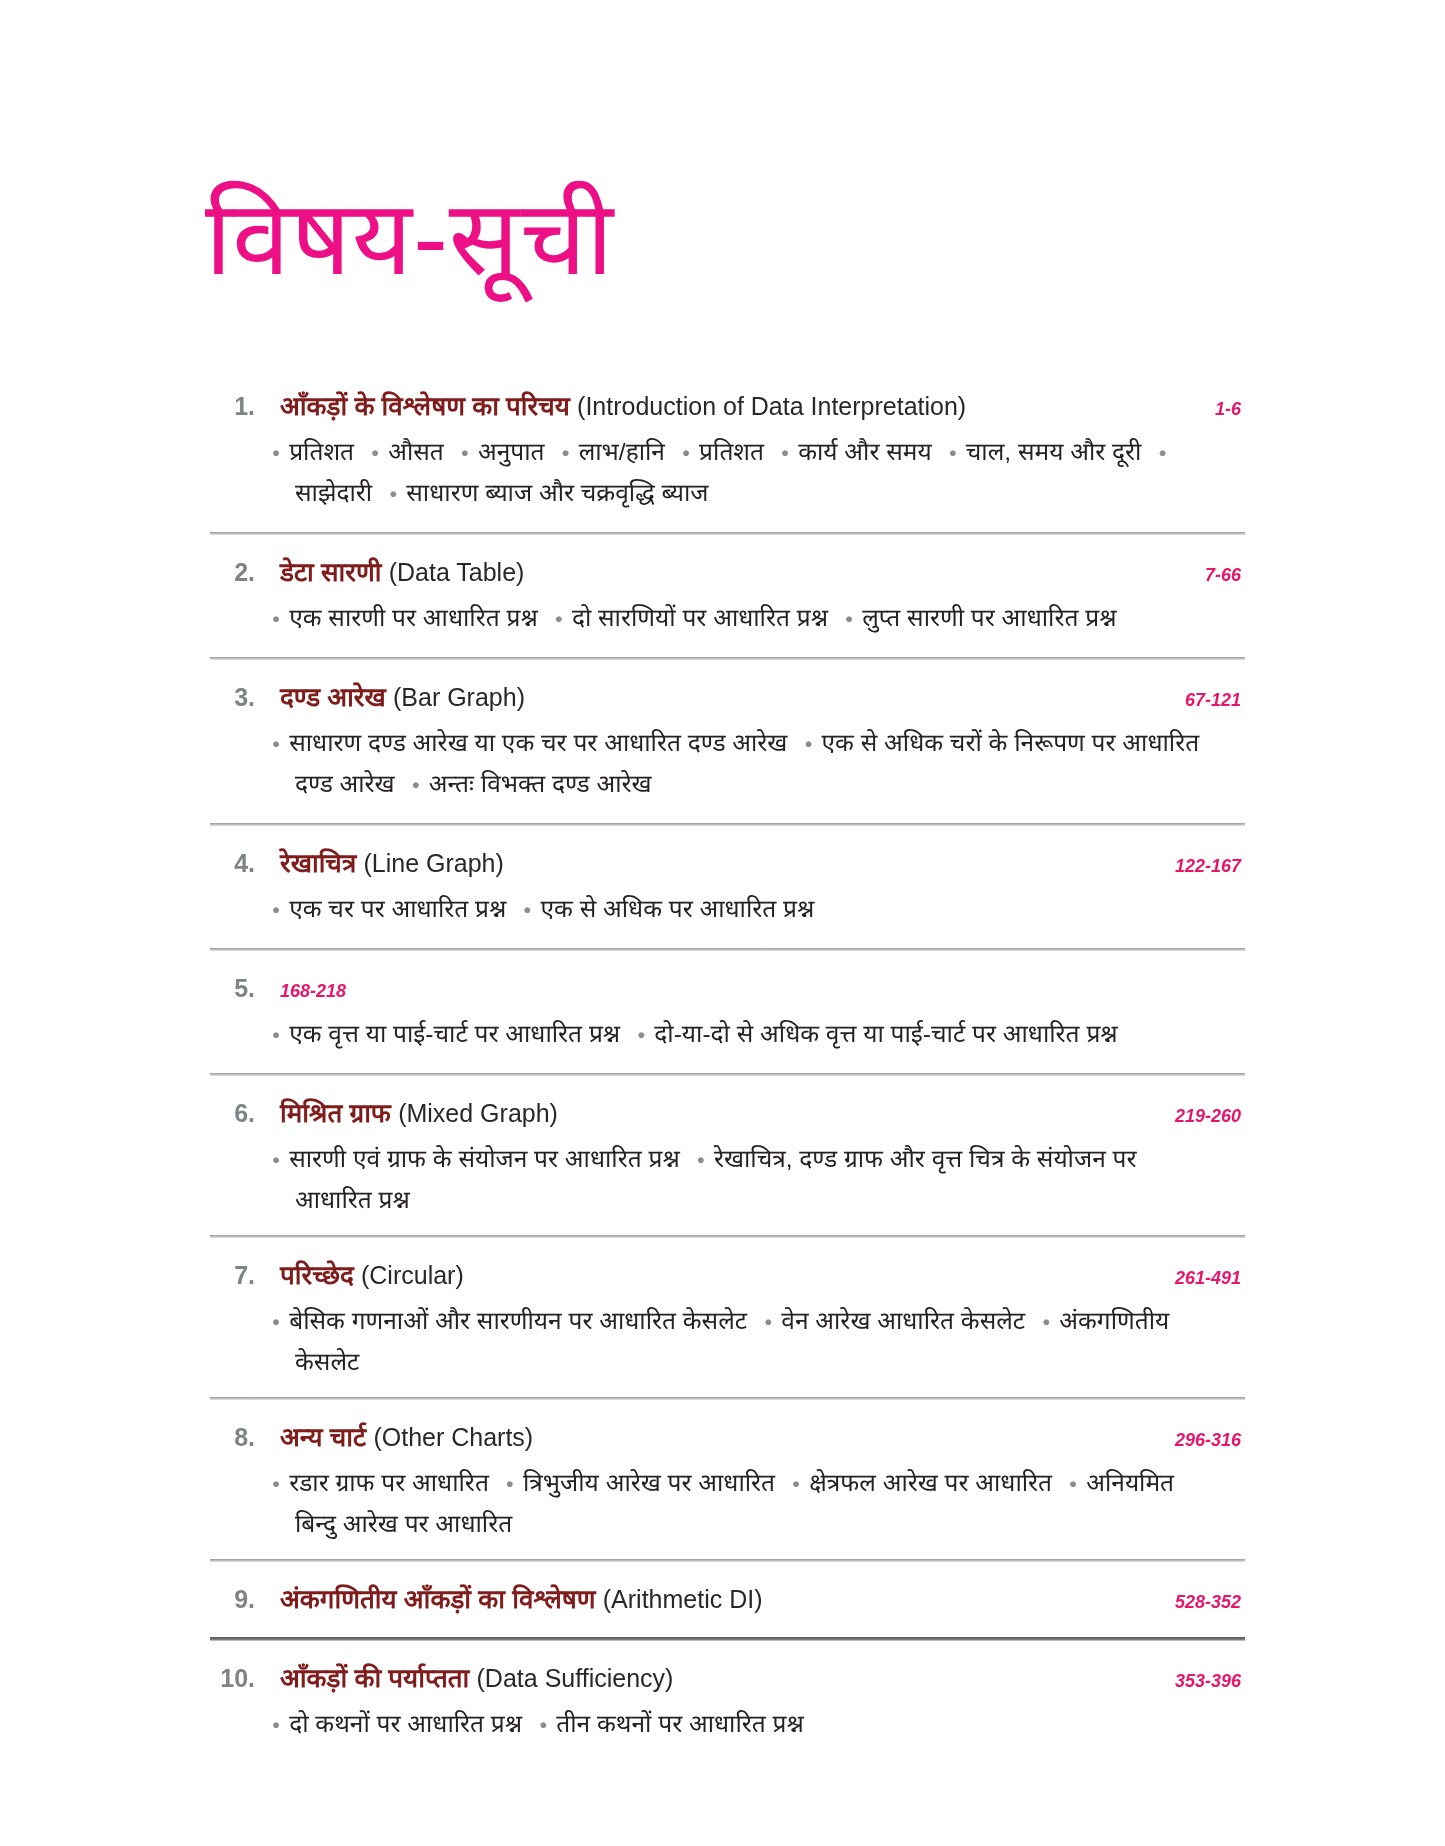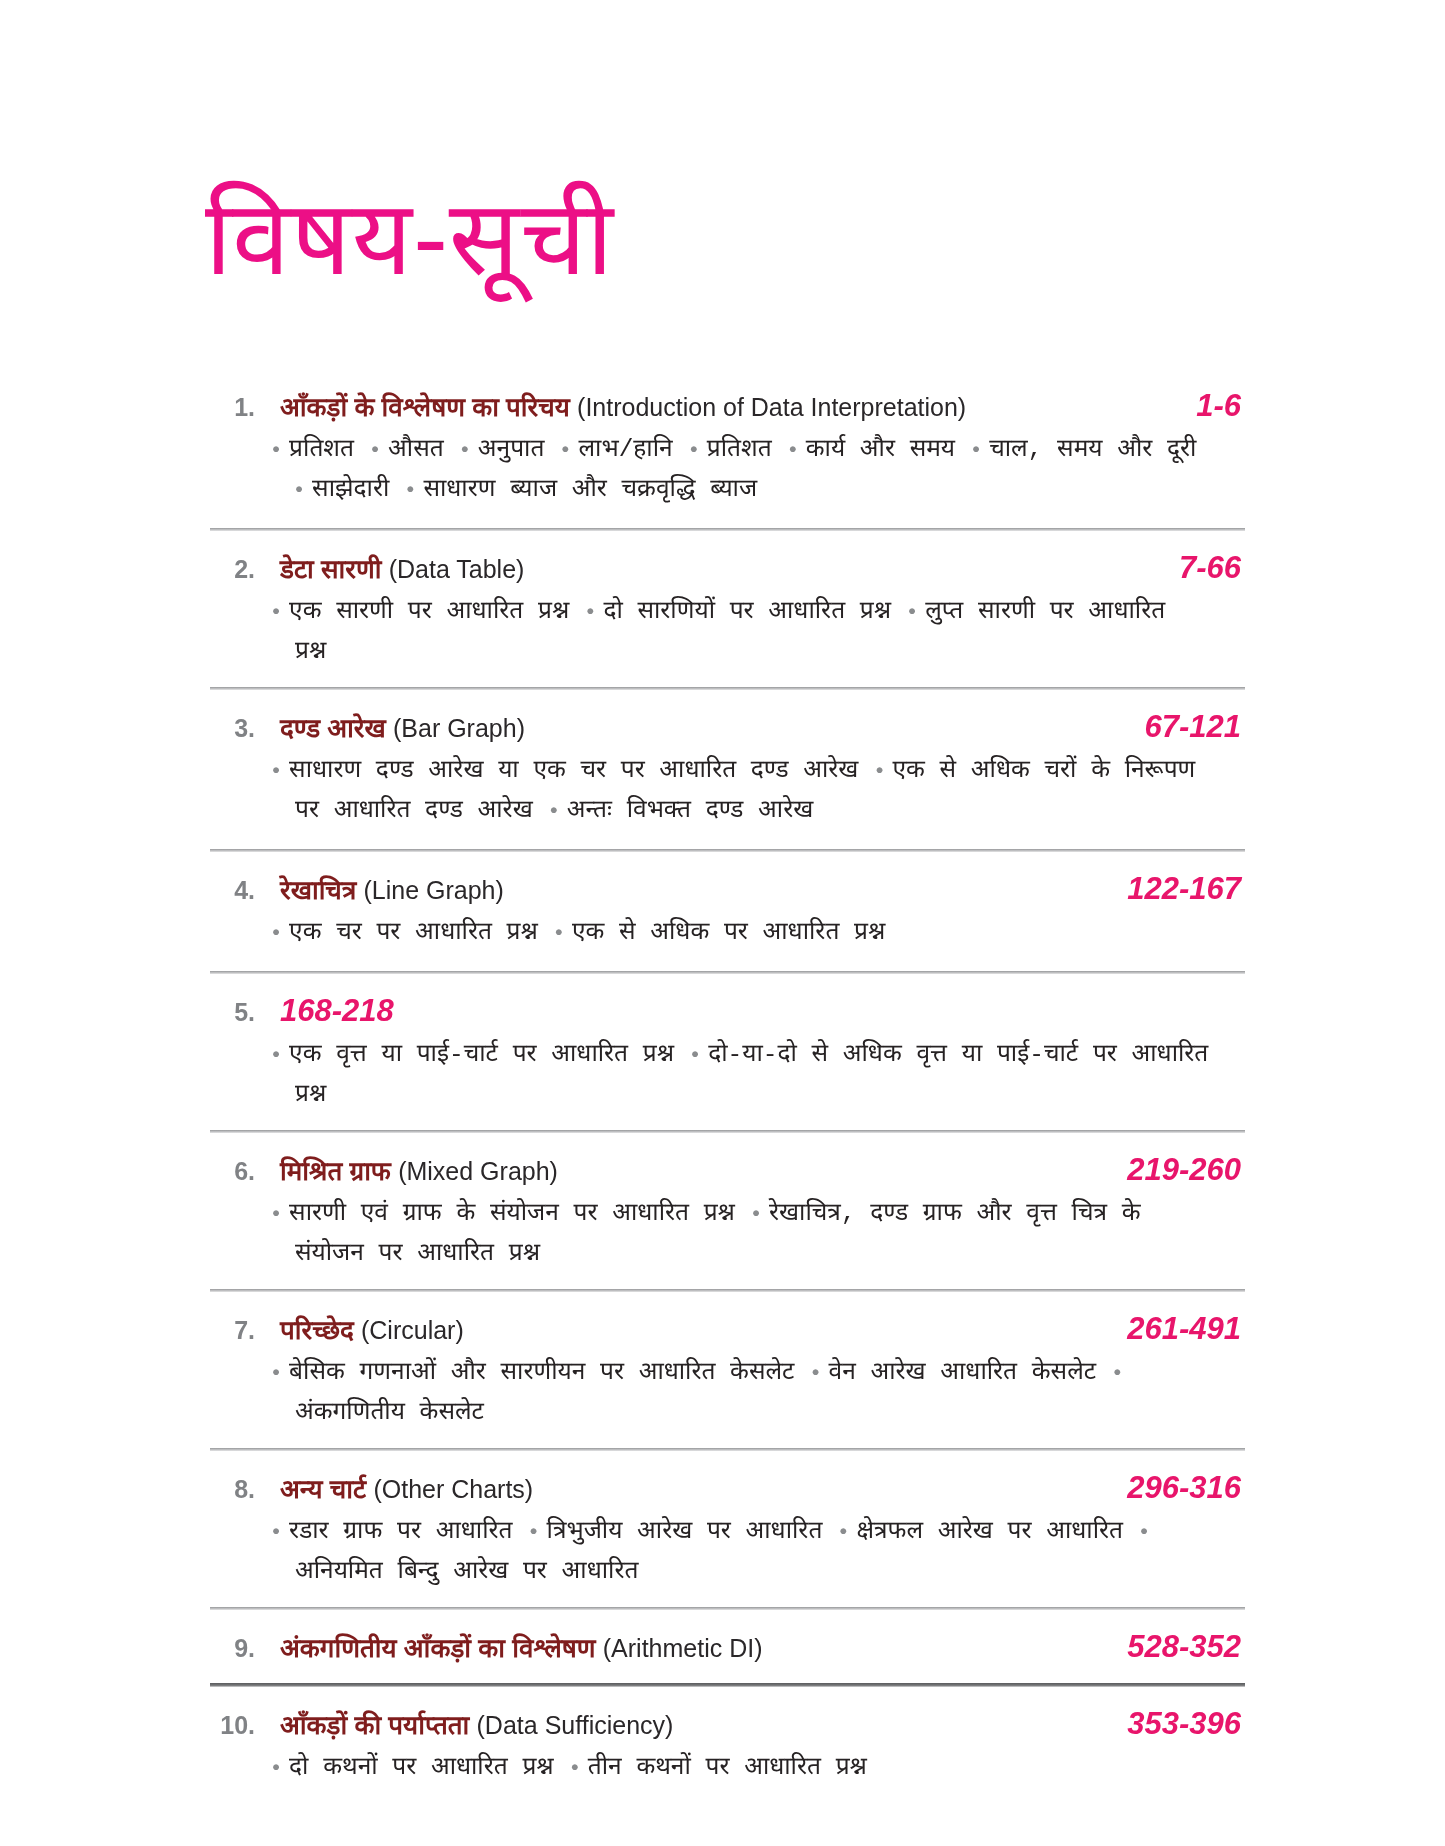--- a/index.html
+++ b/index.html
@@ -26,27 +26,26 @@
   }
   .num {
     flex:0 0 45px; text-align:right; margin-right:25px;
     font-weight:bold; color:var(--numgray,#808285); font-size:25px;
   }
   .titles { flex:1 1 auto; padding-right:20px; }
   .title-hi { font-weight:bold; color:#7f1d1d; }
   .title-en { font-weight:400; color:#2a2729; font-size:25px;text-align:center; }
   .pages {
     flex:0 0 auto; font-weight:bold; font-style:italic;
-    color:var(--pagespink,#e8156b); font-size:31px; padding-right:4px;
+    color:var(--pagespink,#e8156b); font-size:18px; padding-right:4px;
   }
   .topics {
     margin:6px 0 0; padding-left:85px; text-indent:-23px;
     font-size:24.5px; line-height:37px; color:#262223;
     max-width:1010px;
-    font-family:Liberation Mono, monospace;
   }
   .topics:empty { display:none; }
   .dot {
     color:#8a8c8e; font-size:13.5px; margin-right:9px;
     position:relative; top:-3px; text-indent:0; display:inline-block;
   }
   .topic-text { margin-right:17px; text-indent:0; }
   .rule {
     height:3px; margin:17px 0 19px;
     background:linear-gradient(180deg,#97989a 0%, #b9babc 45%, #e5e5e6 100%);

